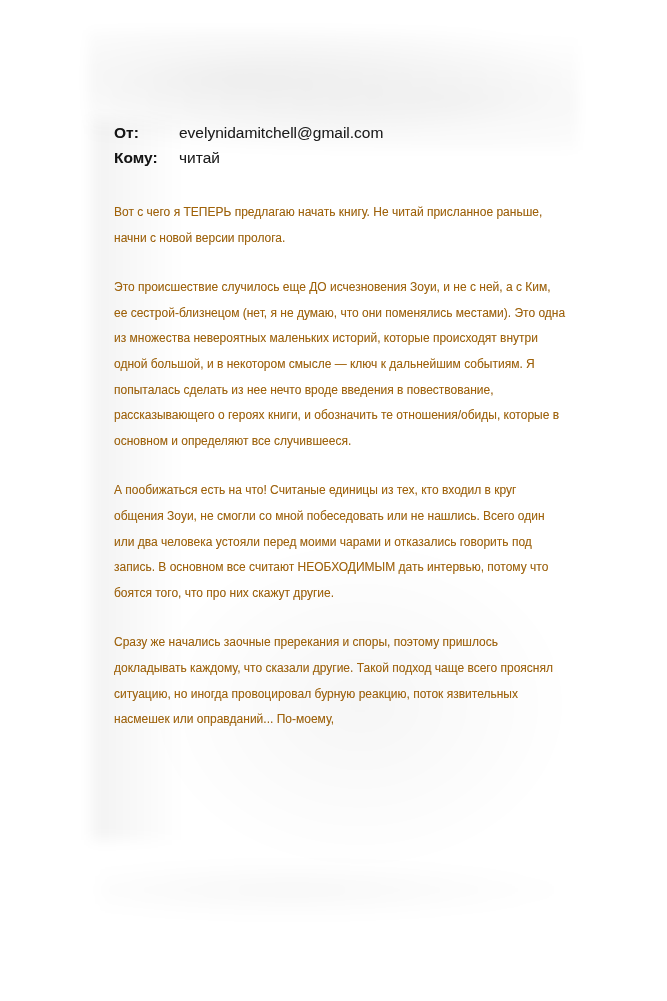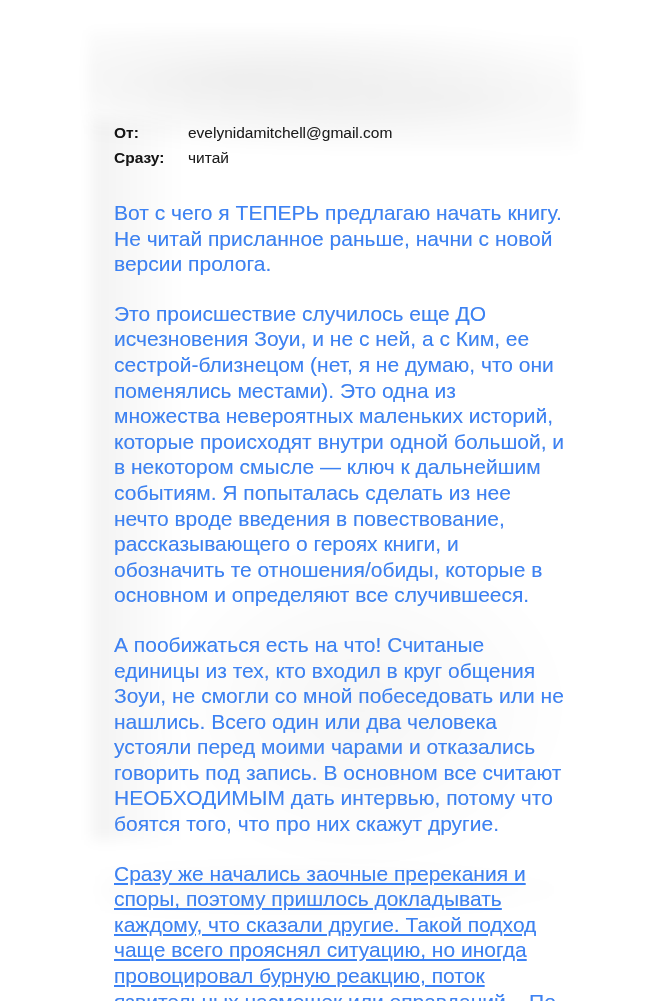--- a/index.html
+++ b/index.html
@@ -83,42 +83,41 @@
     white-space: nowrap;
   }
   .hdr-label {
     font-weight: bold;
     color: #141414;
     min-width: 62px;
     display: inline-block;
   }
   .hdr-value {
     color: #1b1b1b;
-    margin-left: 12px;
+    margin-left: 3px;
   }
   .hdr-value.link {
     color: #1b1b1b;
   }
 
   .greeting {
     font-size: 15.5px;
     line-height: 24px;
     margin: 0 0 28px 0;
   }
 
   .para {
-    font-size: 21px;
+    font-size: 12px;
     line-height: 25.6px;
     margin: 0 0 24px 0;
     text-align: left;
-    color: #3b82f6;
+    color: #a16207;
   }
   .para:last-child {
     margin-bottom: 17px;
-    text-decoration: underline;
   }
 
   
   .content {
     text-shadow: 0 0 0.6px rgba(0,0,0,0.18);
   }
 </style>
 </head>
 <body>
 
@@ -129,21 +128,21 @@
   <div class="scan-smudge-bottom"></div>
 
   <div class="content">
 
     <div class="header-block">
       <div class="hdr-row">
         <span class="hdr-label">От:</span>
         <span class="hdr-value link">evelynidamitchell@gmail.com</span>
       </div>
       <div class="hdr-row">
-        <span class="hdr-label">Сразу:</span>
+        <span class="hdr-label">Кому:</span>
         <span class="hdr-value">читай</span>
       </div>
     </div>
 
 
     <p class="para">Вот с чего я ТЕПЕРЬ предлагаю начать книгу. Не читай присланное раньше, начни с новой версии пролога.</p>
     <p class="para">Это происшествие случилось еще ДО исчезновения Зоуи, и не с ней, а с Ким, ее сестрой-близнецом (нет, я не думаю, что они поменялись местами). Это одна из множества невероятных маленьких историй, которые происходят внутри одной большой, и в некотором смысле — ключ к дальнейшим событиям. Я попыталась сделать из нее нечто вроде введения в повествование, рассказывающего о героях книги, и обозначить те отношения/обиды, которые в основном и определяют все случившееся.</p>
     <p class="para">А пообижаться есть на что! Считаные единицы из тех, кто входил в круг общения Зоуи, не смогли со мной побеседовать или не нашлись. Всего один или два человека устояли перед моими чарами и отказались говорить под запись. В основном все считают НЕОБХОДИМЫМ дать интервью, потому что боятся того, что про них скажут другие.</p>
     <p class="para">Сразу же начались заочные пререкания и споры, поэтому пришлось докладывать каждому, что сказали другие. Такой подход чаще всего прояснял ситуацию, но иногда провоцировал бурную реакцию, поток язвительных насмешек или оправданий... По-моему,</p>
 

